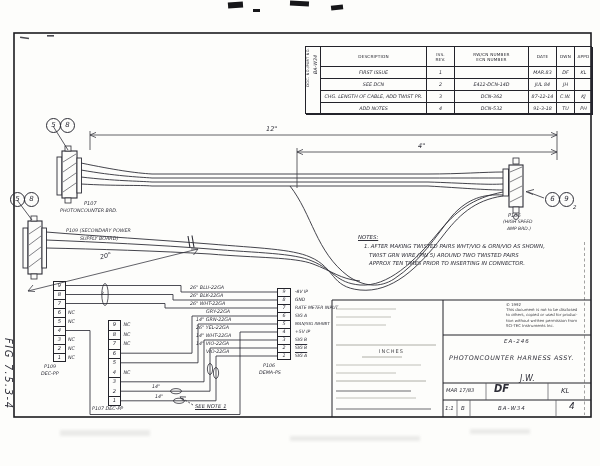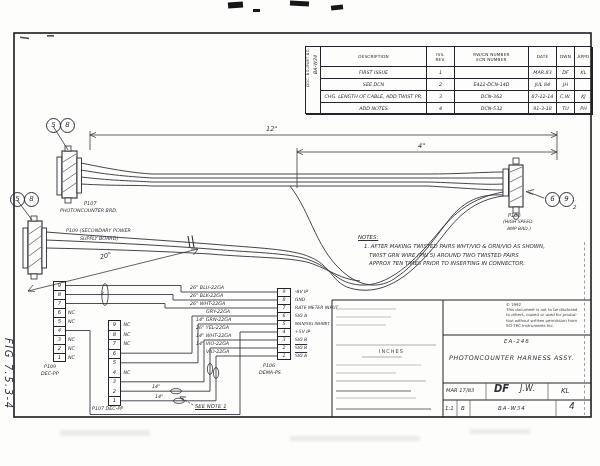--- a/index.html
+++ b/index.html
@@ -294,21 +294,21 @@
     <div>This document is not to be disclosed</div>
     <div>to others, copied or used for produc-</div>
     <div>tion without written permission from</div>
     <div>SCI-TEC Instruments Inc.</div>
   </div>
   <div class="abs hand" style="left:504px;top:338px;font-size:5.5px;letter-spacing:1px;">EA-246</div>
   <div class="abs hand" style="left:449px;top:354px;font-size:6.3px;letter-spacing:.6px;">PHOTONCOUNTER  HARNESS  ASSY.</div>
   <div class="abs print" style="left:379px;top:348px;font-size:5px;letter-spacing:1px;color:#4a4a4e;">INCHES</div>
   <div class="abs hand" style="left:446px;top:387px;font-size:5.2px;">MAR 17/83</div>
   <div class="abs hand" style="left:494px;top:383px;font-size:10px;font-weight:bold;">DF</div>
-  <div class="abs hand" style="left:520px;top:384px;font-size:8px;">J.W.</div>
+  <div class="abs hand" style="left:520px;top:374px;font-size:8px;">J.W.</div>
   <div class="abs hand" style="left:561px;top:387px;font-size:7px;">KL</div>
   <div class="abs hand" style="left:445px;top:405px;font-size:5.5px;">1:1</div>
   <div class="abs hand" style="left:461px;top:405px;font-size:5.5px;">B</div>
   <div class="abs hand" style="left:498px;top:405px;font-size:5.5px;letter-spacing:1px;">BA-W34</div>
   <div class="abs hand" style="left:569px;top:401px;font-size:9px;">4</div>
 
   <div class="smudge" style="left:60px;top:430px;width:90px;height:6px;"></div>
   <div class="smudge" style="left:290px;top:436px;width:130px;height:5px;"></div>
   <div class="smudge" style="left:470px;top:429px;width:60px;height:5px;"></div>
 

